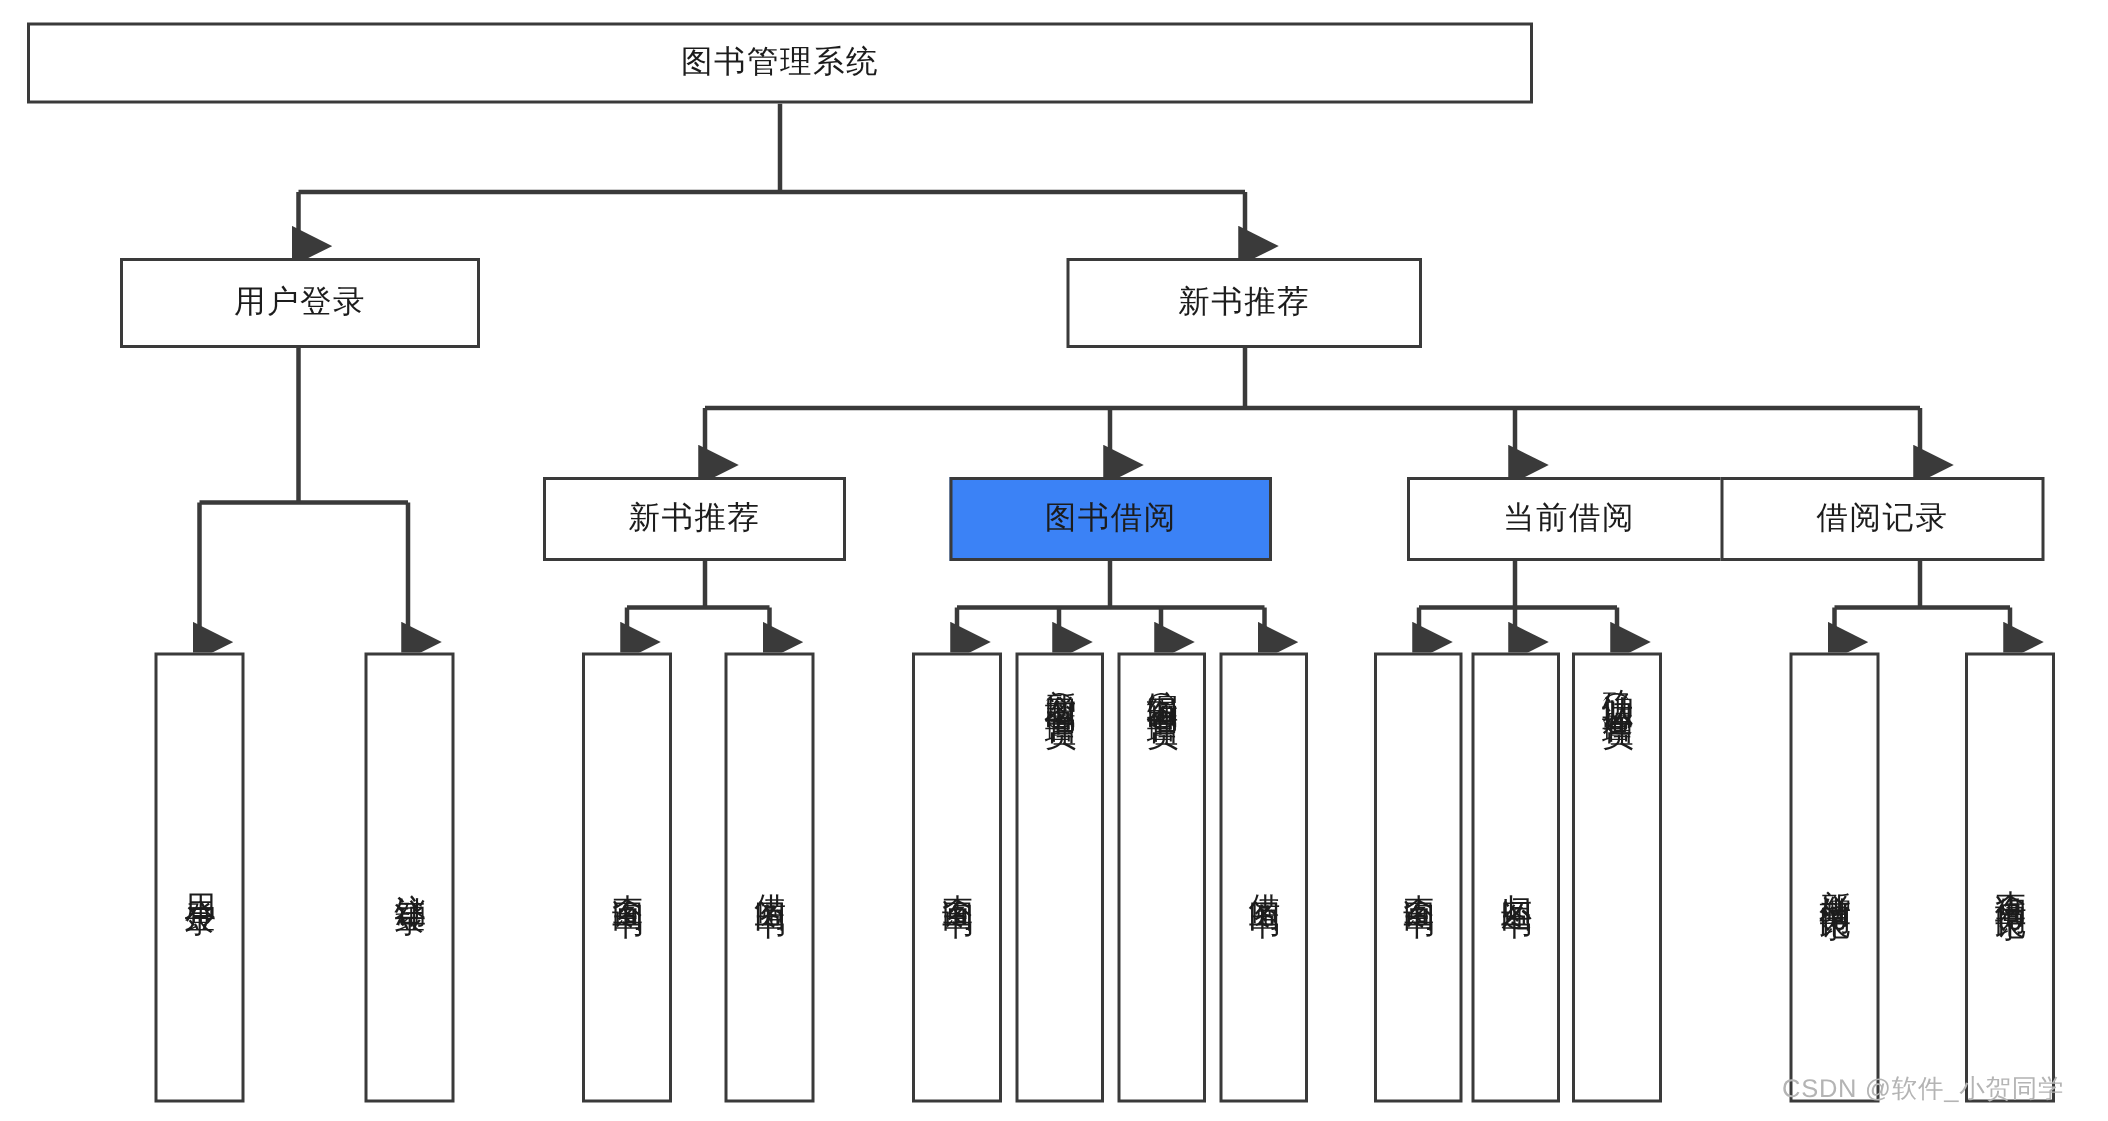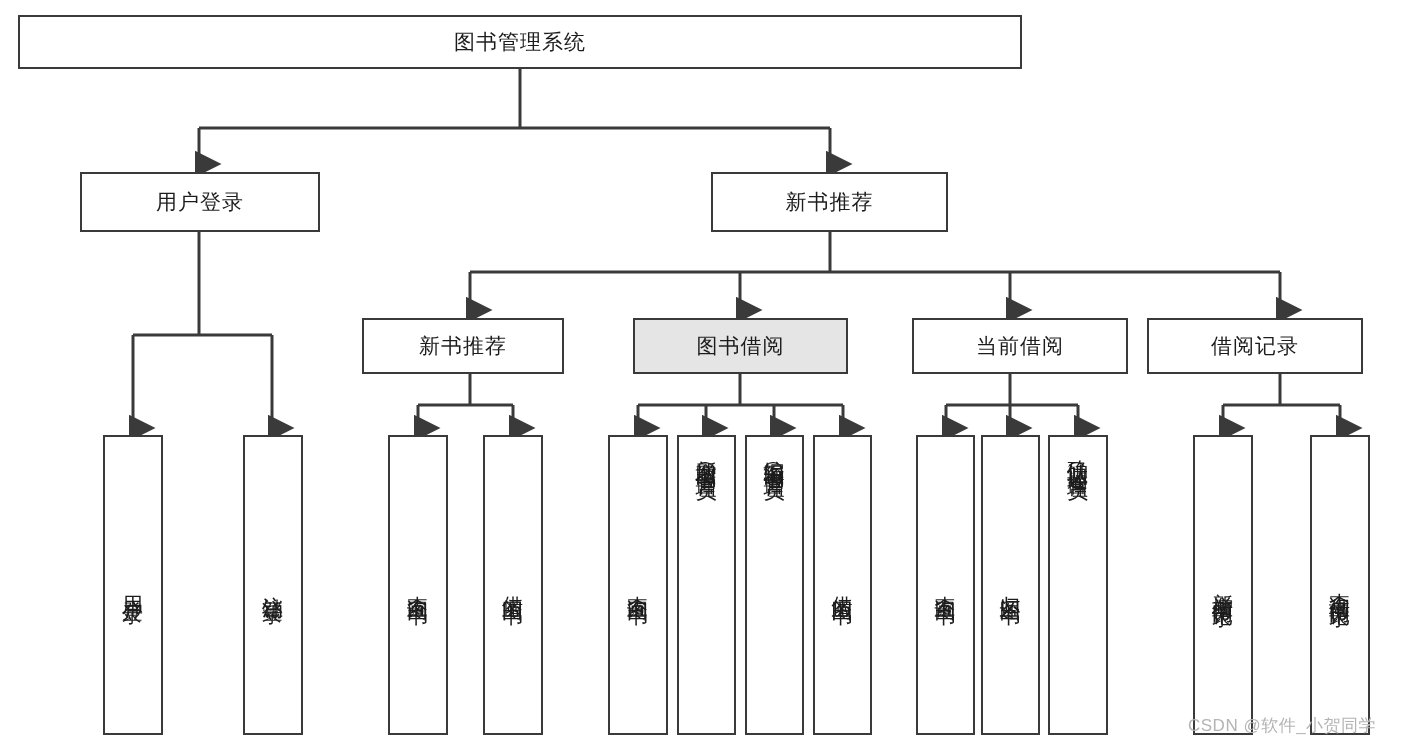--- a/index.html
+++ b/index.html
@@ -130,24 +130,24 @@
   <div class="node horiz" style="left: 80px; top: 172px; width: 240px; height: 60px; border-color: rgb(58, 58, 58); background: rgb(255, 255, 255);">
     <span class="label" style="color: rgb(28, 28, 28);">用户登录</span>
   </div>
   <div class="node horiz" style="left: 711px; top: 172px; width: 237px; height: 60px; border-color: rgb(58, 58, 58); background: rgb(255, 255, 255);">
     <span class="label" style="color: rgb(28, 28, 28);">新书推荐</span>
   </div>
 
   <div class="node horiz" style="left: 362px; top: 318px; width: 202px; height: 56px; border-color: rgb(58, 58, 58); background: rgb(255, 255, 255);">
     <span class="label" style="color: rgb(28, 28, 28);">新书推荐</span>
   </div>
-  <div class="node horiz" style="left: 633px; top: 318px; width: 215px; height: 56px; border-color: rgb(58, 58, 58); background: #e5e5e5;">
+  <div class="node horiz" style="left: 633px; top: 318px; width: 215px; height: 56px; border-color: rgb(58, 58, 58); background: #3b82f6;">
     <span class="label" style="color: rgb(28, 28, 28);">图书借阅</span>
   </div>
-  <div class="node horiz" style="left: 912px; top: 318px; width: 216px; height: 56px; border-color: rgb(58, 58, 58); background: rgb(255, 255, 255);">
+  <div class="node horiz" style="left: 938px; top: 318px; width: 216px; height: 56px; border-color: rgb(58, 58, 58); background: rgb(255, 255, 255);">
     <span class="label" style="color: rgb(28, 28, 28);">当前借阅</span>
   </div>
   <div class="node horiz" style="left: 1147px; top: 318px; width: 216px; height: 56px; border-color: rgb(58, 58, 58); background: rgb(255, 255, 255);">
     <span class="label" style="color: rgb(28, 28, 28);">借阅记录</span>
   </div>
 
   <div class="node vert centered" style="left: 103px; top: 435px; width: 60px; height: 300px; border-color: rgb(58, 58, 58); background: rgb(255, 255, 255);">
     <span class="label" style="color: rgb(28, 28, 28);">用户登录</span>
   </div>
   <div class="node vert centered" style="left: 243px; top: 435px; width: 60px; height: 300px; border-color: rgb(58, 58, 58); background: rgb(255, 255, 255);">

